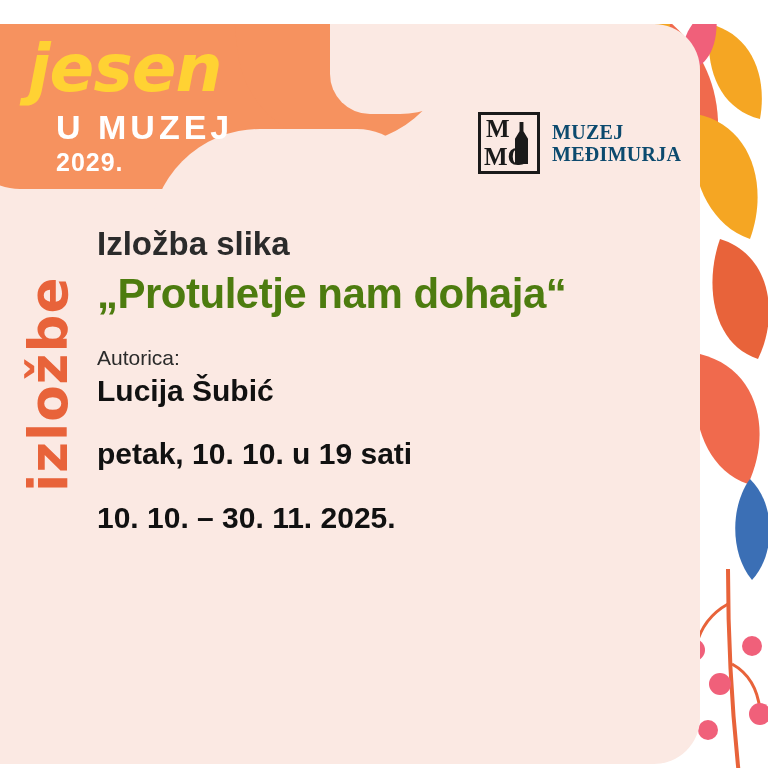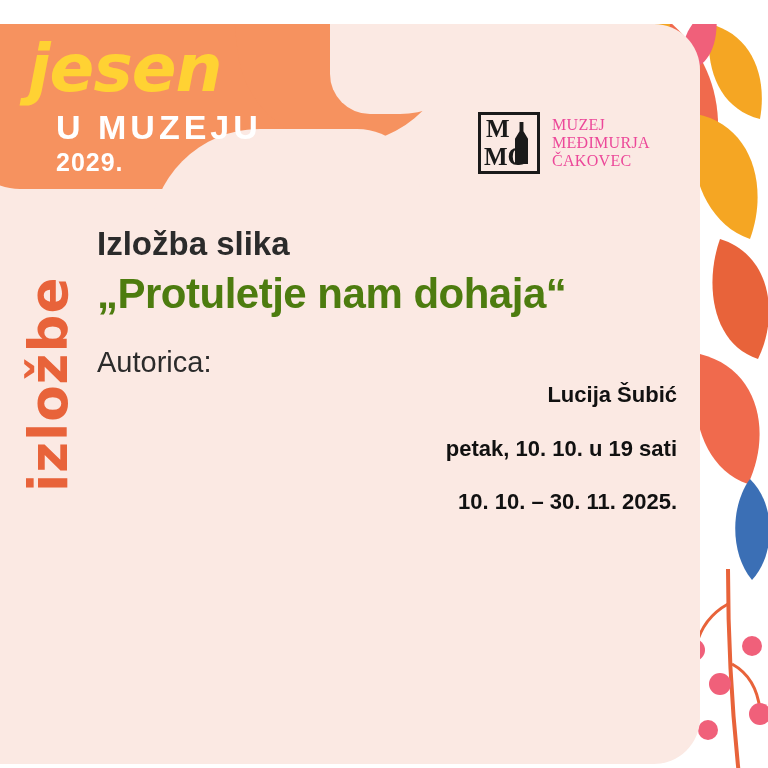--- a/index.html
+++ b/index.html
@@ -156,24 +156,24 @@
     position: absolute;
     right: 9px;
     top: 7px;
     width: 13px;
     height: 42px;
     background: #1a1a1a;
     clip-path: polygon(35% 0, 65% 0, 65% 22%, 100% 40%, 100% 100%, 0 100%, 0 40%, 35% 22%);
   }
   .logo-text {
     font-family: "Liberation Serif", serif;
-    font-weight: normal;
-    font-size: 16px;
+    font-weight: bold;
+    font-size: 20px;
     line-height: 1.12;
-    color: #ec4899;
+    color: #0c4a6e;
     letter-spacing: 0.3px;
   }
 
   
   .vertical-word {
     position: absolute;
     left: 18px;
     top: 198px;
     width: 60px;
     height: 270px;
@@ -205,32 +205,31 @@
     font-weight: bold;
     color: #4d7c0f;
     line-height: 1.15;
     margin-top: 6px;
     letter-spacing: -0.5px;
   }
   .block {
     margin-top: 26px;
   }
   .lbl {
-    font-size: 29px;
+    font-size: 21px;
     font-weight: normal;
     color: #2b2b2b;
     line-height: 1.2;
   }
   .val {
-    font-size: 22px;
+    font-size: 30px;
     font-weight: bold;
     color: #111111;
     line-height: 1.25;
     margin-top: 2px;
-    text-align: right;
   }
 </style>
 </head>
 <body>
 
 <div class="poster">
 
   <svg class="deco" style="left:600px; top:0; width:168px; height:768px;" viewBox="0 0 168 768" xmlns="http://www.w3.org/2000/svg">
     <path d="M60 -10 C100 20 120 60 118 110 C80 100 58 60 60 -10 Z" fill="#f06a4d"></path>
     <path d="M110 0 C150 10 168 50 160 95 C120 85 104 45 110 0 Z" fill="#f5a623"></path>
@@ -257,33 +256,32 @@
   </svg>
 
   <div class="card"></div>
 
   <div class="blob-orange"></div>
   <div class="blob-orange2"></div>
   <div class="blob-cream"></div>
   <div class="blob-cream2"></div>
 
   <div class="jesen">jesen</div>
-  <div class="umuzeju">U MUZEJU</div>
+  <div class="umuzeju">U MUZEJ</div>
   <div class="year">2029.</div>
 
   <div class="logo">
     <div class="logo-mark">
       <span class="ml">M</span>
       <span class="figure"></span>
       <span class="mm">MC</span>
     </div>
     <div class="logo-text">
       <div>MUZEJ</div>
       <div>MEĐIMURJA</div>
-      <div>ČAKOVEC</div>
     </div>
   </div>
 
   <div class="vertical-word">izložbe</div>
 
   <div class="content">
     <div class="line-light">Izložba slika</div>
     <div class="title-main">„Protuletje nam dohaja“</div>
 
     <div class="block">

